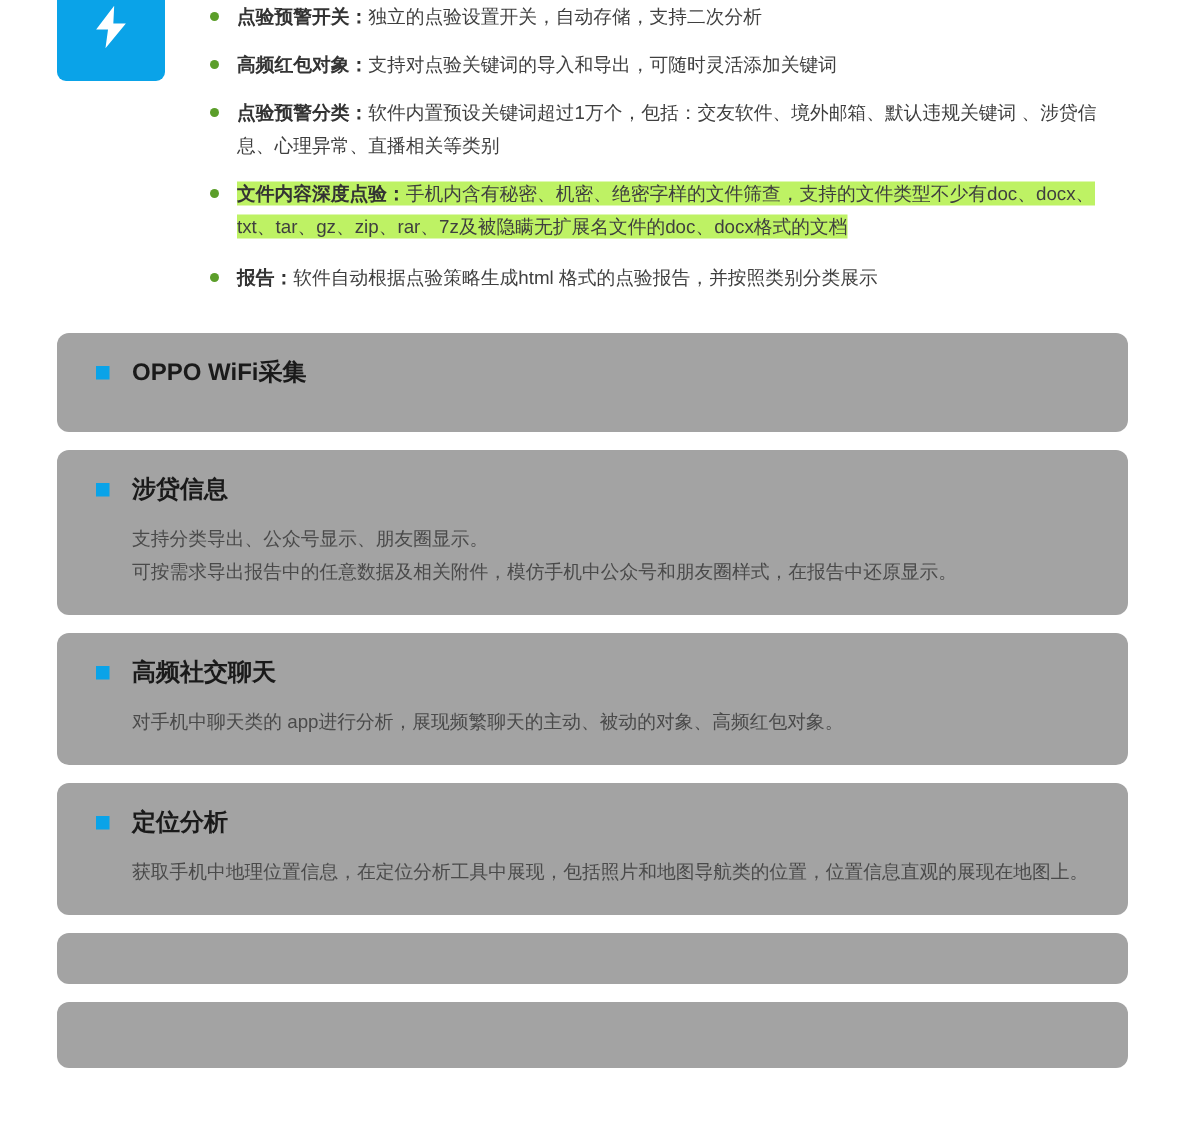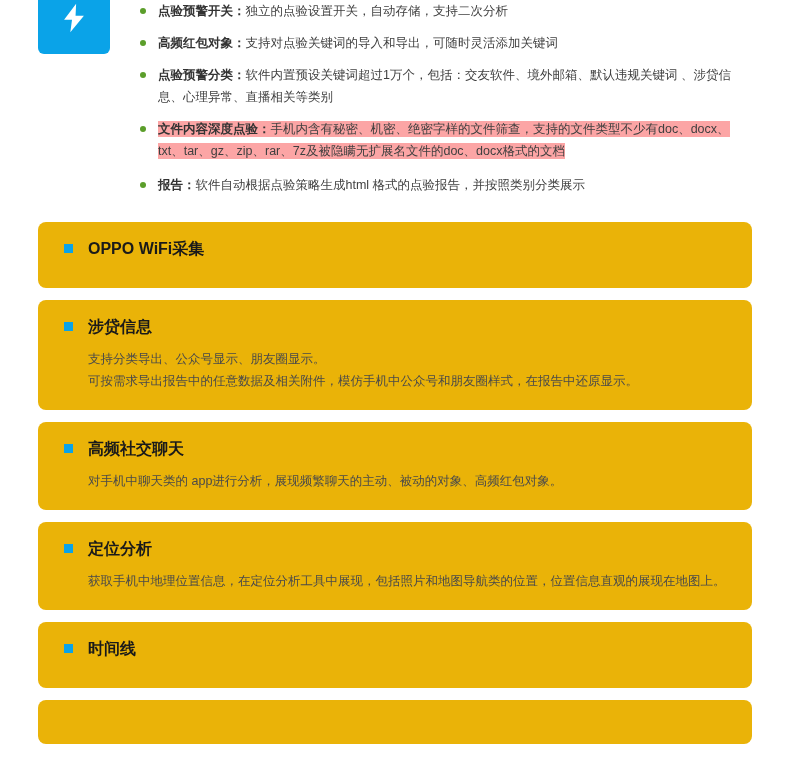--- a/index.html
+++ b/index.html
@@ -64,39 +64,39 @@
     height: 6px;
     background: #5b9e2a;
     border-radius: 50%;
     display: block;
   }
   .bullet-item .lbl {
     font-weight: bold;
     color: #333333;
   }
   .bullet-item.highlight .hl {
-    background: #fca5a5;
+    background: #bef264;
     display: inline;
     padding: 1px 0;
     margin-top: 16px;
   }
   .bullet-item.highlight {
     margin-bottom: 12px;
   }
   .bullet-item .body {
     color: #3f3f3f;
   }
 
   
   .cards {
     margin-top: 26px;
     padding: 0 38px;
   }
   .card {
-    background: #eab308;
+    background: #a3a3a3;
     border-radius: 8px;
     padding: 16px 26px 18px 26px;
     margin-bottom: 12px;
   }
   .card-title {
     position: relative;
     font-size: 16px;
     font-weight: bold;
     color: #1a1a1a;
     padding-left: 24px;
@@ -175,23 +175,20 @@
     </div>
 
     <div class="card">
       <div class="card-title">
         <span class="sq"></span><span>定位分析</span>
       </div>
       <div class="card-line">获取手机中地理位置信息，在定位分析工具中展现，包括照片和地图导航类的位置，位置信息直观的展现在地图上。</div>
     </div>
 
     <div class="card">
-      <div class="card-title">
-        <span class="sq"></span><span>时间线</span>
-      </div>
     </div>
 
     <div class="card">
       <div class="card-title">
         
       </div>
 
     </div>
 
   </div>

